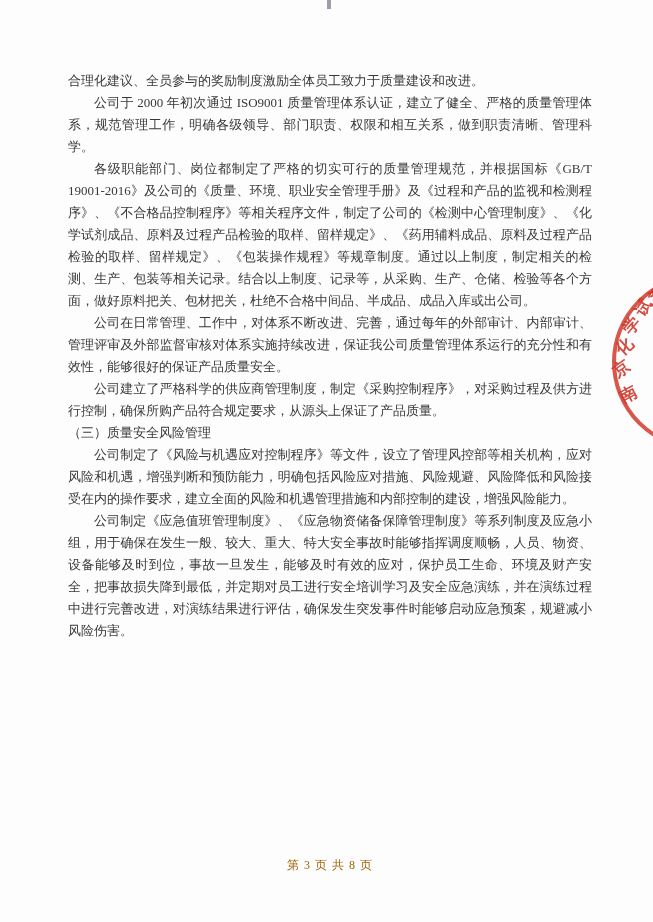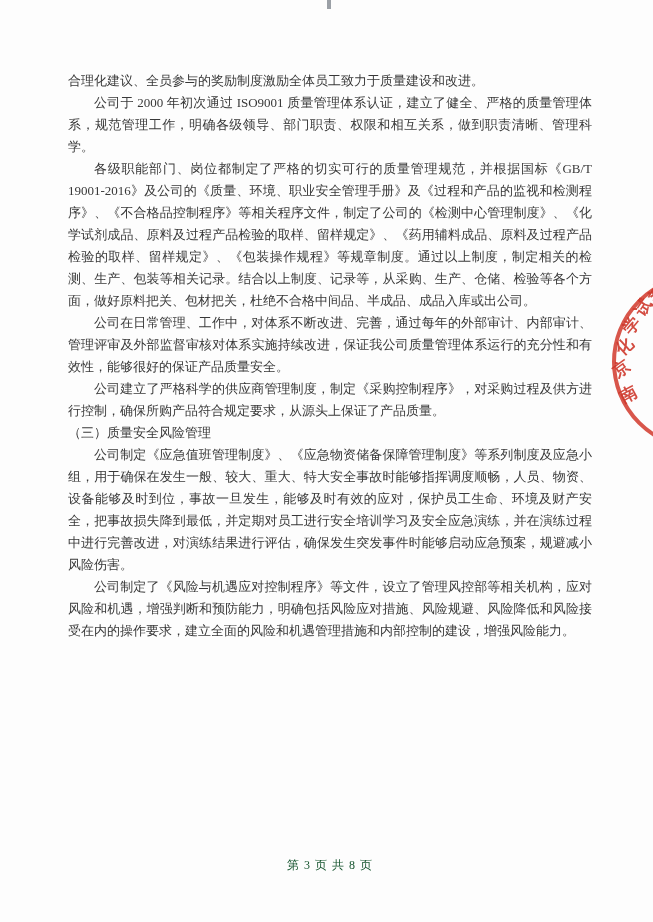--- a/index.html
+++ b/index.html
@@ -32,21 +32,21 @@
   .para { margin: 0; }
   .para.indent { text-indent: 2em; }
   .footer {
     position: absolute;
     left: 68px;
     top: 857px;
     width: 524px;
     text-align: center;
     font-size: 12px;
     letter-spacing: 1px;
-    color: #14532d;
+    color: #a16207;
   }
   .stamp { position: absolute; left: 0; top: 0; width: 653px; height: 922px; pointer-events: none; }
   .stamp-arc {
     position: absolute;
     left: 612px;
     top: 274px;
     width: 176px;
     height: 176px;
     box-sizing: border-box;
     border: 4px solid rgba(209, 56, 44, 0.85);
@@ -73,22 +73,22 @@
 <div class="page">
   <div class="scan-mark"></div>
 
   <div class="content">
       <p class="para">合理化建议、全员参与的奖励制度激励全体员工致力于质量建设和改进。</p>
       <p class="para indent">公司于 2000 年初次通过 ISO9001 质量管理体系认证，建立了健全、严格的质量管理体系，规范管理工作，明确各级领导、部门职责、权限和相互关系，做到职责清晰、管理科学。</p>
       <p class="para indent">各级职能部门、岗位都制定了严格的切实可行的质量管理规范，并根据国标《GB/T 19001-2016》及公司的《质量、环境、职业安全管理手册》及《过程和产品的监视和检测程序》、《不合格品控制程序》等相关程序文件，制定了公司的《检测中心管理制度》、《化学试剂成品、原料及过程产品检验的取样、留样规定》、《药用辅料成品、原料及过程产品检验的取样、留样规定》、《包装操作规程》等规章制度。通过以上制度，制定相关的检测、生产、包装等相关记录。结合以上制度、记录等，从采购、生产、仓储、检验等各个方面，做好原料把关、包材把关，杜绝不合格中间品、半成品、成品入库或出公司。</p>
       <p class="para indent">公司在日常管理、工作中，对体系不断改进、完善，通过每年的外部审计、内部审计、管理评审及外部监督审核对体系实施持续改进，保证我公司质量管理体系运行的充分性和有效性，能够很好的保证产品质量安全。</p>
       <p class="para indent">公司建立了严格科学的供应商管理制度，制定《采购控制程序》，对采购过程及供方进行控制，确保所购产品符合规定要求，从源头上保证了产品质量。</p>
       <p class="para">（三）质量安全风险管理</p>
+      <p class="para indent">公司制定了《风险与机遇应对控制程序》等文件，设立了管理风控部等相关机构，应对风险和机遇，增强判断和预防能力，明确包括风险应对措施、风险规避、风险降低和风险接受在内的操作要求，建立全面的风险和机遇管理措施和内部控制的建设，增强风险能力。</p>
       <p class="para indent">公司制定《应急值班管理制度》、《应急物资储备保障管理制度》等系列制度及应急小组，用于确保在发生一般、较大、重大、特大安全事故时能够指挥调度顺畅，人员、物资、设备能够及时到位，事故一旦发生，能够及时有效的应对，保护员工生命、环境及财产安全，把事故损失降到最低，并定期对员工进行安全培训学习及安全应急演练，并在演练过程中进行完善改进，对演练结果进行评估，确保发生突发事件时能够启动应急预案，规避减小风险伤害。</p>
-      <p class="para indent">公司制定了《风险与机遇应对控制程序》等文件，设立了管理风控部等相关机构，应对风险和机遇，增强判断和预防能力，明确包括风险应对措施、风险规避、风险降低和风险接受在内的操作要求，建立全面的风险和机遇管理措施和内部控制的建设，增强风险能力。</p>
     </div>
 
   <div class="footer">第 3 页 共 8 页</div>
 
   <div class="stamp">
     <div class="stamp-arc"></div>
     <div>
         <span class="stamp-char stamp-char-0">南</span>
         <span class="stamp-char stamp-char-1">京</span>
         <span class="stamp-char stamp-char-2">化</span>

